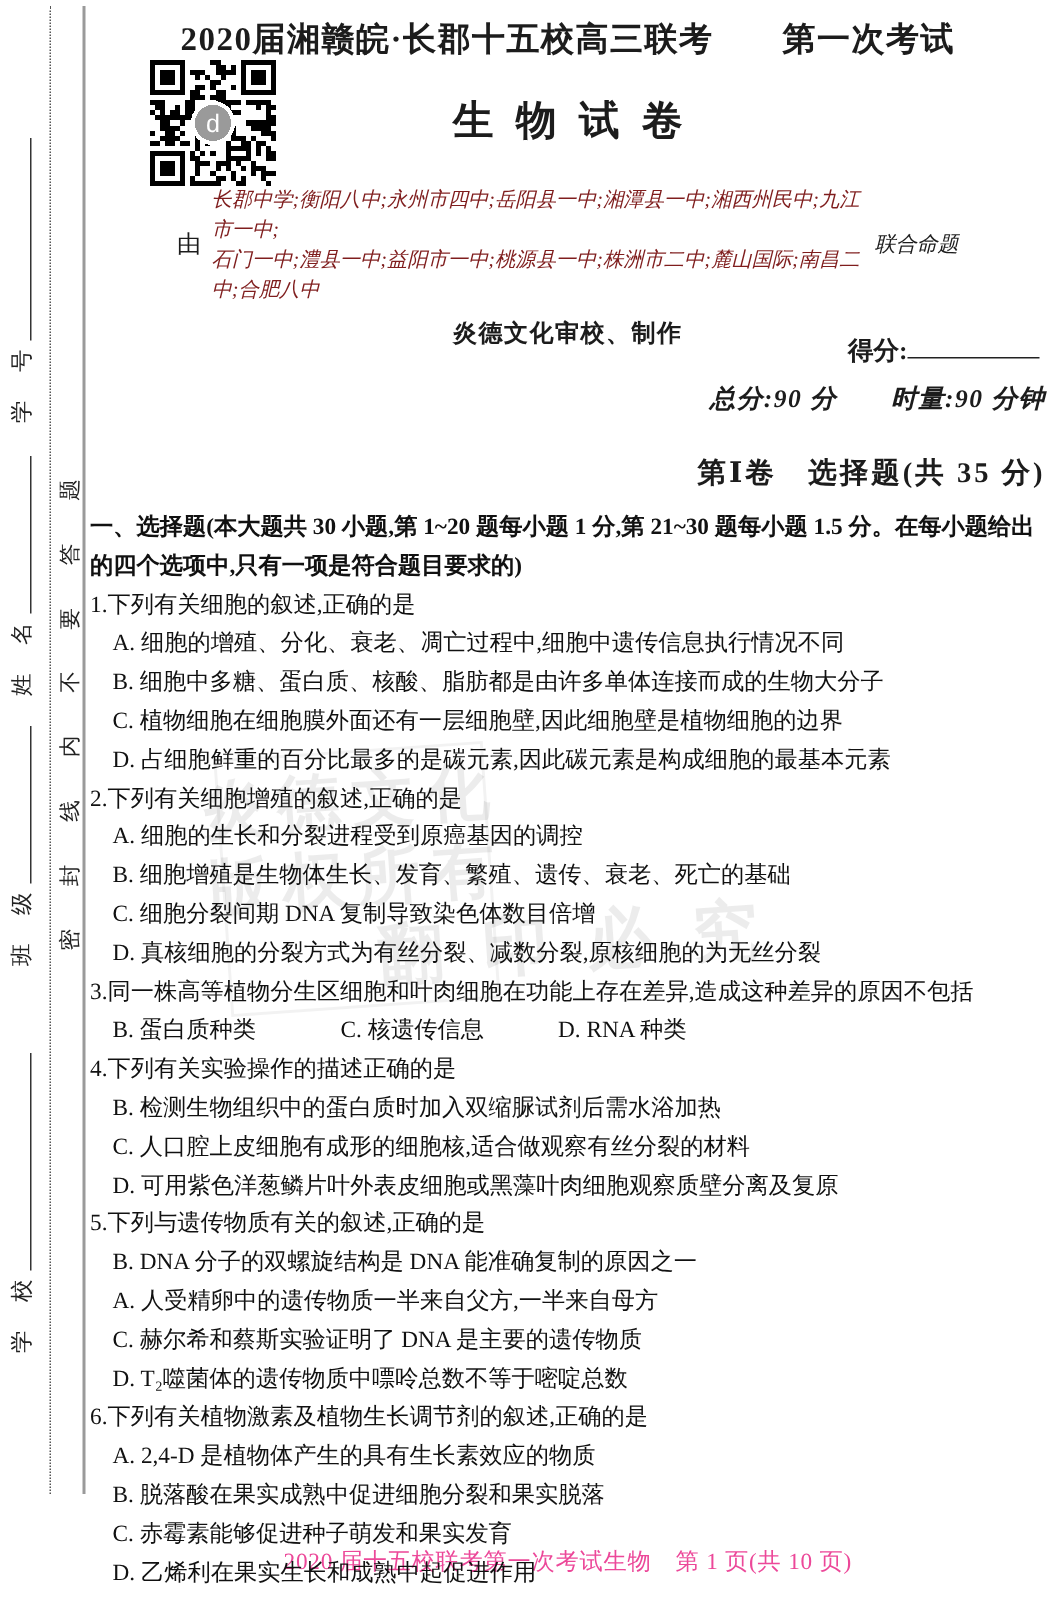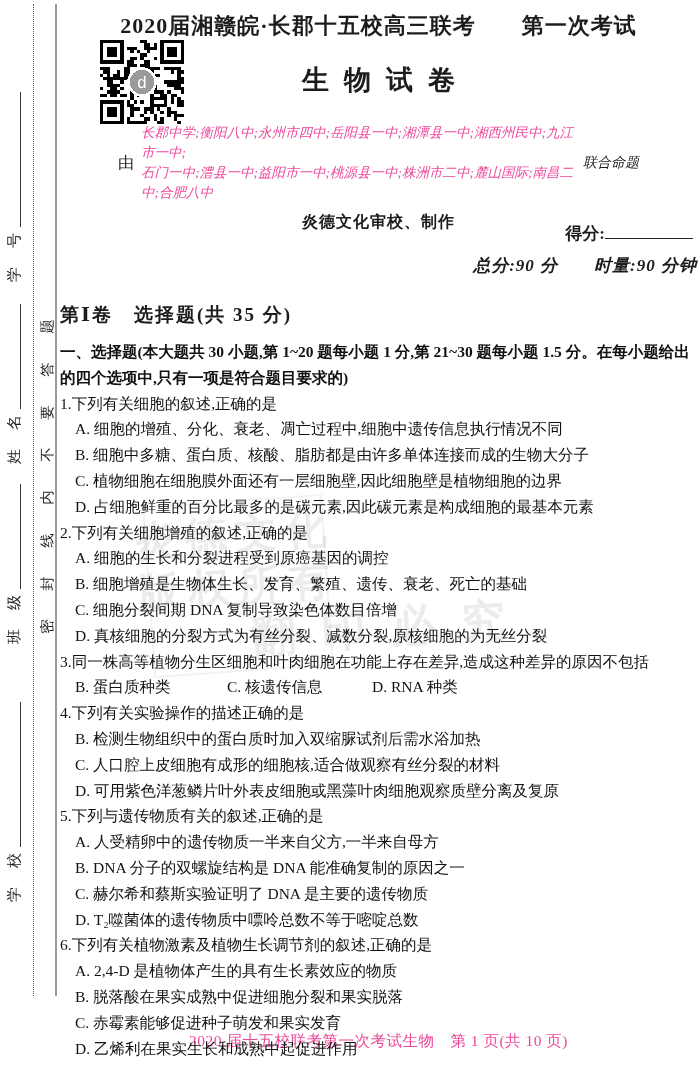--- a/index.html
+++ b/index.html
@@ -33,30 +33,30 @@
   
   .qr{position:absolute; left:100px; top:40px; width:84px; height:84px;}
   
   .content{position:absolute; left:60px; top:0; width:637px; z-index:2;}
   .exam-title{margin-top:11px; text-align:center; font-size:22px; font-weight:bold;
     letter-spacing:1px; white-space:nowrap;}
   .subject-title{margin-top:21px; text-align:center; font-size:27px; font-weight:bold;
     letter-spacing:15px; text-indent:15px;}
   .composers{margin-top:25px; display:flex; justify-content:center; align-items:center;}
   .org-prefix{font-size:16px; margin-right:7px;}
-  .schools{width:432px; font-size:13.5px; line-height:20px; font-style:italic; color:#ec4899;}
+  .schools{width:432px; font-size:13.5px; line-height:20px; font-style:italic; color:#7f1d1d;}
   .org-suffix{font-size:14px; margin-left:10px; font-style:italic;}
   .review-line{margin-top:9px; text-align:center; font-size:16px; font-weight:bold;
     font-family:"Liberation Sans","DejaVu Sans",sans-serif; letter-spacing:1px;}
   .score-info{margin-top:21px; text-align:right; font-size:17px; font-style:italic;
     font-weight:bold; letter-spacing:1px;}
   .score-box{position:absolute; right:4px; top:222px; font-size:17px; font-weight:bold;
     white-space:nowrap;}
   .score-blank{display:inline-block; width:88px; border-bottom:1.5px solid #222; height:16px;}
-  .section-title{margin-top:25px; text-align:left; font-size:19px; font-weight:bold;
+  .section-title{margin-top:25px; text-align:right; font-size:19px; font-weight:bold;
     letter-spacing:2px;}
   .body-text{margin-top:11px; font-size:15.5px; line-height:25.8px; color:#111;}
   .instructions{font-weight:bold;}
   .q-stem{white-space:nowrap;}
   .q-opt{padding-left:15px; white-space:nowrap;}
   .q-opt-row{padding-left:15px; display:flex;}
   .q-opt-inline{white-space:nowrap;}
   .footer{position:absolute; left:60px; top:1031px; width:637px; text-align:center;
     font-size:15.5px; color:#ec4899; letter-spacing:0.5px;}
 </style>
@@ -365,22 +365,22 @@
           <div class="q-opt-row">
             <span class="q-opt-inline" style="width: 152px;">B. 蛋白质种类</span>
             <span class="q-opt-inline" style="width: 145px;">C. 核遗传信息</span>
             <span class="q-opt-inline">D. RNA 种类</span>
           </div>
           <div class="q-stem">4.下列有关实验操作的描述正确的是</div>
           <div class="q-opt">B. 检测生物组织中的蛋白质时加入双缩脲试剂后需水浴加热</div>
           <div class="q-opt">C. 人口腔上皮细胞有成形的细胞核,适合做观察有丝分裂的材料</div>
           <div class="q-opt">D. 可用紫色洋葱鳞片叶外表皮细胞或黑藻叶肉细胞观察质壁分离及复原</div>
           <div class="q-stem">5.下列与遗传物质有关的叙述,正确的是</div>
+          <div class="q-opt">B. DNA 分子的双螺旋结构是 DNA 能准确复制的原因之一</div>
           <div class="q-opt">A. 人受精卵中的遗传物质一半来自父方,一半来自母方</div>
-          <div class="q-opt">B. DNA 分子的双螺旋结构是 DNA 能准确复制的原因之一</div>
           <div class="q-opt">C. 赫尔希和蔡斯实验证明了 DNA 是主要的遗传物质</div>
           <div class="q-opt">D. T₂噬菌体的遗传物质中嘌呤总数不等于嘧啶总数</div>
           <div class="q-stem">6.下列有关植物激素及植物生长调节剂的叙述,正确的是</div>
           <div class="q-opt">A. 2,4-D 是植物体产生的具有生长素效应的物质</div>
           <div class="q-opt">B. 脱落酸在果实成熟中促进细胞分裂和果实脱落</div>
           <div class="q-opt">C. 赤霉素能够促进种子萌发和果实发育</div>
           <div class="q-opt">D. 乙烯利在果实生长和成熟中起促进作用</div>
         </div>
     </div>
   </div>

